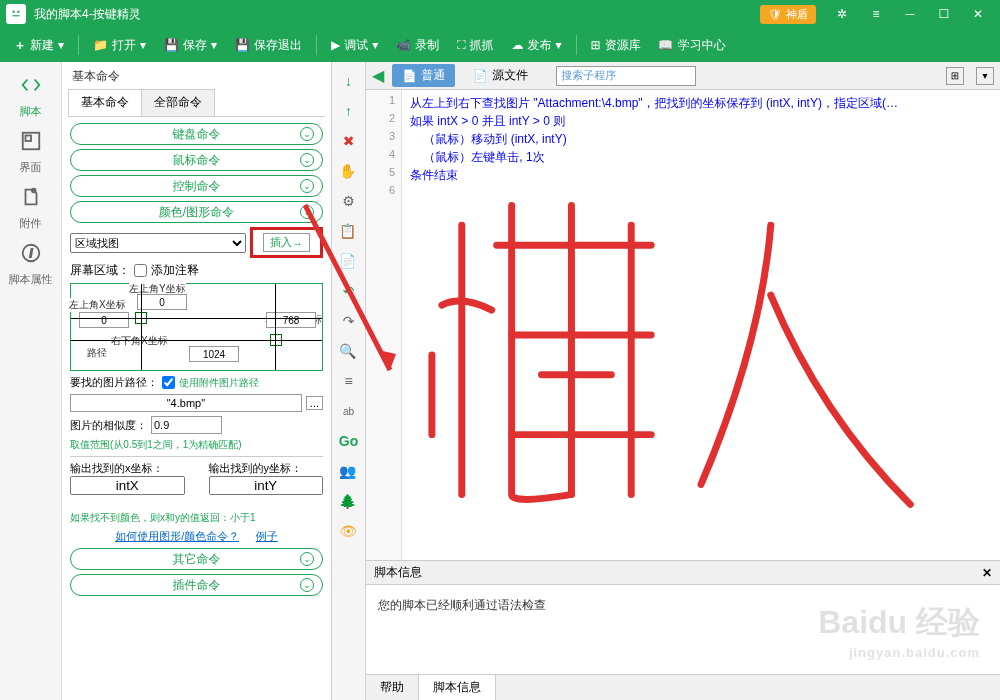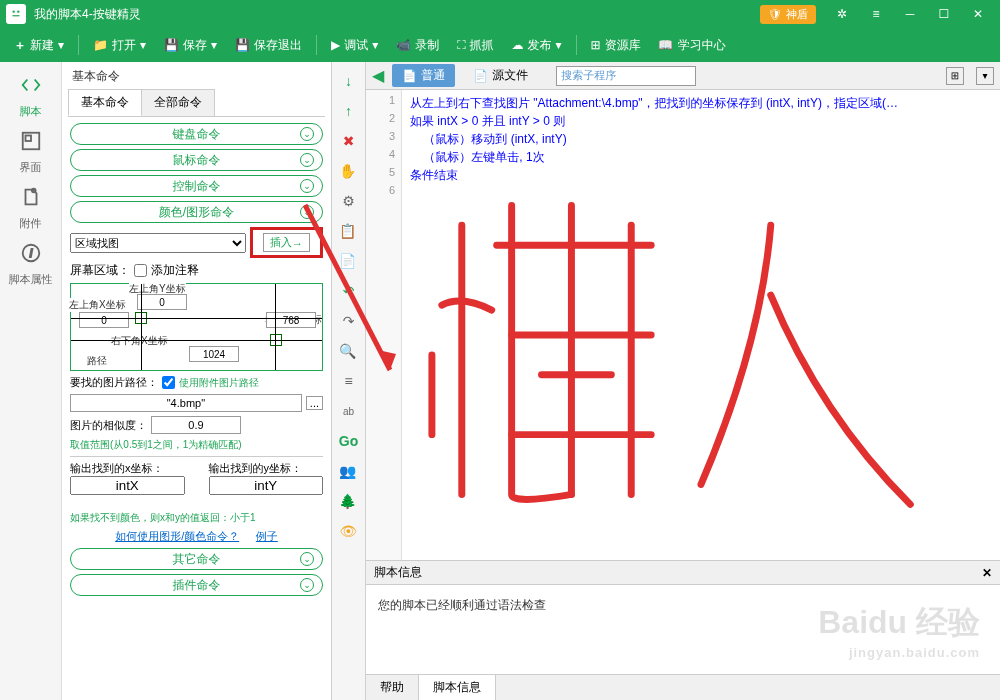--- a/index.html
+++ b/index.html
@@ -203,41 +203,41 @@
 
       <div class="coord-box">
         <span class="coord-label" style="top:-2px;left:58px">左上角Y坐标</span>
         <input class="coord-input" style="top: 10px; left: 66px;" value="0">
         <span class="coord-label" style="top:14px;left:-2px">左上角X坐标</span>
         <input class="coord-input" style="top: 28px; left: 8px;" value="0">
         <span class="coord-label" style="top:29px;right:0">右下角Y坐标</span>
         <input class="coord-input" style="top: 28px; right: 6px;" value="768">
         <span class="coord-label" style="top:50px;left:40px">右下角X坐标</span>
         <input class="coord-input" style="top: 62px; left: 118px;" value="1024">
-        <span class="coord-label" style="top:70px;left:16px">路径</span>
+        <span class="coord-label" style="top:62px;left:16px">路径</span>
         <div class="coord-handle" style="top:28px;left:64px"></div>
         <div class="coord-handle" style="top:50px;right:40px"></div>
         <div class="coord-line-h" style="top:34px;left:0;width:100%"></div>
         <div class="coord-line-h" style="top:56px;left:0;width:100%"></div>
         <div class="coord-line-v" style="top:0;left:70px;height:100%"></div>
         <div class="coord-line-v" style="top:0;right:46px;height:100%"></div>
       </div>
 
       <div class="field-row">
         <span>要找的图片路径：</span>
         <input type="checkbox" checked="" style="">
         <span class="green-text">使用附件图片路径</span>
       </div>
       <div class="field-row">
         <input type="text" style="flex: 1 1 0%; text-align: center;" value="&quot;4.bmp&quot;">
         <span style="border:1px solid #999;padding:0 3px;cursor:pointer">...</span>
       </div>
       <div class="field-row">
         <span>图片的相似度：</span>
-        <input type="text" style="width: 90px; text-align: center;" value="0.9">
+        <input type="text" style="width: 71px; text-align: left;" value="0.9">
       </div>
       <div class="green-text">取值范围(从0.5到1之间，1为精确匹配)</div>
       <hr style="margin:4px 0;border:none;border-top:1px solid #ccc">
       <div style="display:flex;gap:24px">
         <div style="flex:1">
           <div style="font-size:11px">输出找到的x坐标：</div>
           <input type="text" style="width: 100%; text-align: center;" value="intX">
         </div>
         <div style="flex:1">
           <div style="font-size:11px">输出找到的y坐标：</div>

